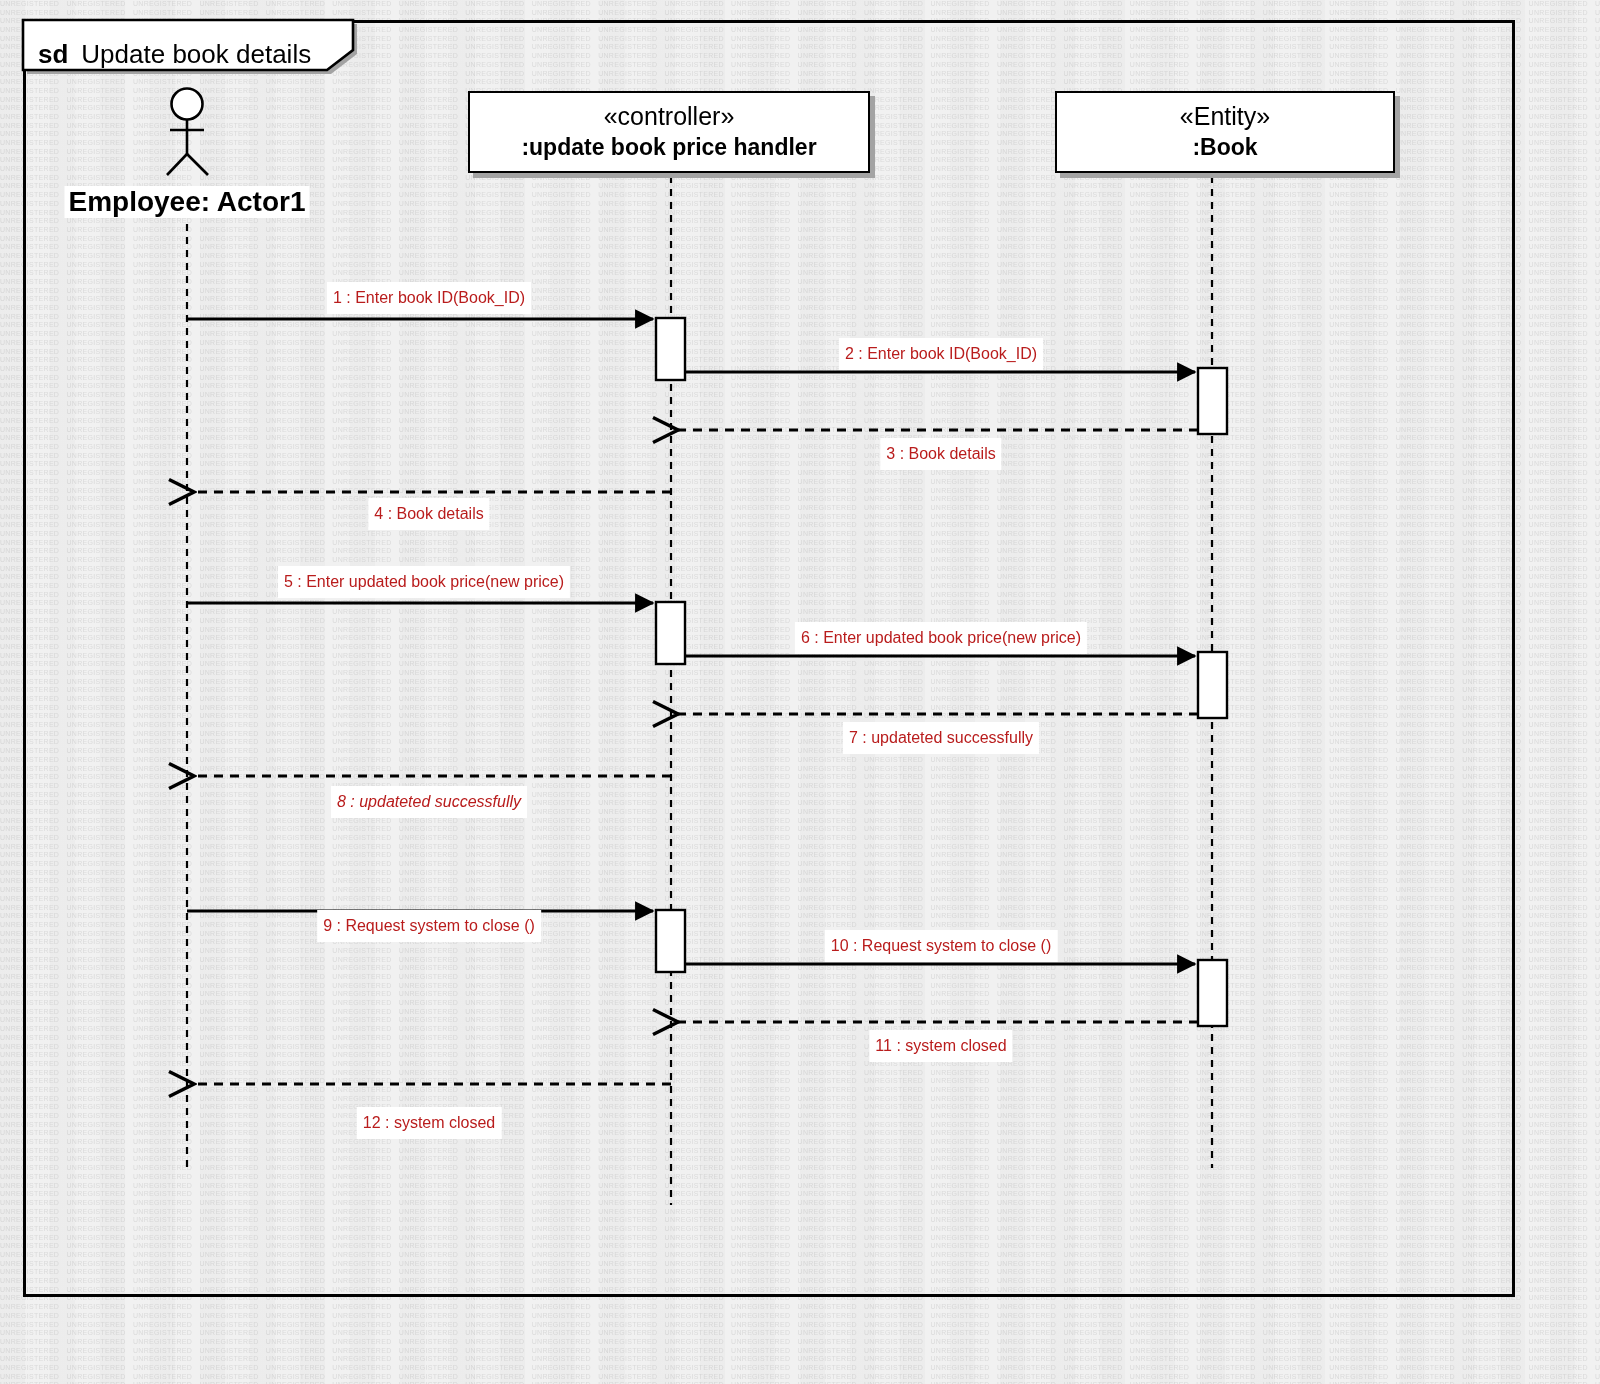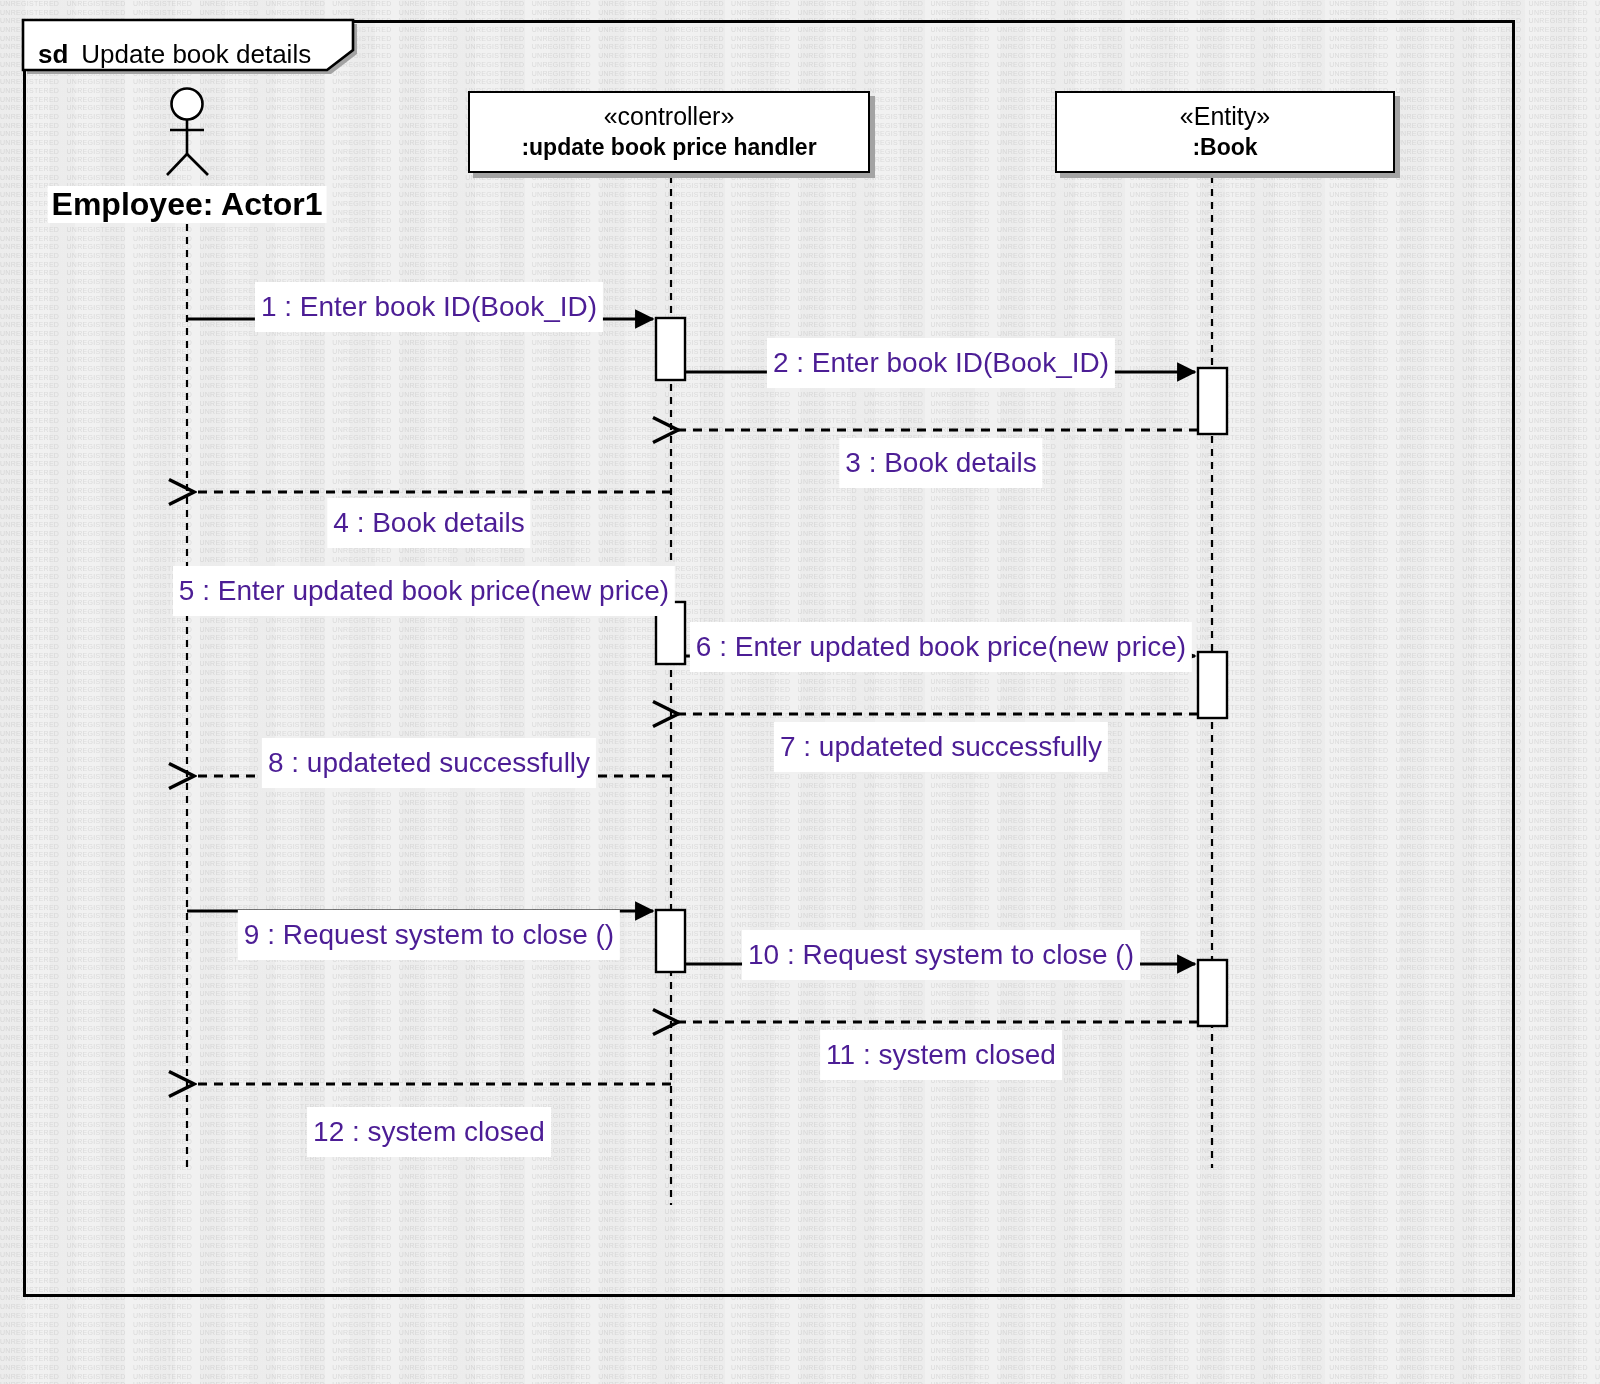--- a/index.html
+++ b/index.html
@@ -39,27 +39,27 @@
     box-shadow:5px 5px 0 0 #a3a3a3;
     display:flex;flex-direction:column;align-items:center;justify-content:center;
     box-sizing:border-box;
   }
   #controller-box{left:468px;width:402px;}
   #book-box{left:1055px;width:340px;}
   .stereotype{font-size:25px;color:#000;line-height:30px;}
   .pname{font-size:23px;font-weight:bold;color:#000;line-height:33px;}
   .actor-name{
     position:absolute;left:187px;top:186px;transform:translateX(-50%);
-    font-size:32px;font-weight:bold;color:#000;background:#fff;
+    font-size:28px;font-weight:bold;color:#000;background:#fff;
     padding:0 4px;white-space:nowrap;
   }
   .msglabel{
     position:absolute;transform:translateX(-50%);
-    font-size:28px;color:#4c1d95;background:#ffffff;
-    padding:10px 6px;white-space:nowrap;line-height:30px;
+    font-size:16px;color:#b91c1c;background:#ffffff;
+    padding:1px 6px;white-space:nowrap;line-height:30px;
   }
 </style>
 </head>
 <body>
 
 <div id="watermark" style="color: rgb(218, 218, 218);">
     <div class="wm-row">UNREGISTERED UNREGISTERED UNREGISTERED UNREGISTERED UNREGISTERED UNREGISTERED UNREGISTERED UNREGISTERED UNREGISTERED UNREGISTERED UNREGISTERED UNREGISTERED UNREGISTERED UNREGISTERED UNREGISTERED UNREGISTERED UNREGISTERED UNREGISTERED UNREGISTERED UNREGISTERED UNREGISTERED UNREGISTERED UNREGISTERED UNREGISTERED UNREGISTERED UNREGISTERED UNREGISTERED UNREGISTERED UNREGISTERED UNREGISTERED UNREGISTERED UNREGISTERED UNREGISTERED UNREGISTERED UNREGISTERED UNREGISTERED </div>
     <div class="wm-row">UNREGISTERED UNREGISTERED UNREGISTERED UNREGISTERED UNREGISTERED UNREGISTERED UNREGISTERED UNREGISTERED UNREGISTERED UNREGISTERED UNREGISTERED UNREGISTERED UNREGISTERED UNREGISTERED UNREGISTERED UNREGISTERED UNREGISTERED UNREGISTERED UNREGISTERED UNREGISTERED UNREGISTERED UNREGISTERED UNREGISTERED UNREGISTERED UNREGISTERED UNREGISTERED UNREGISTERED UNREGISTERED UNREGISTERED UNREGISTERED UNREGISTERED UNREGISTERED UNREGISTERED UNREGISTERED UNREGISTERED UNREGISTERED </div>
     <div class="wm-row">UNREGISTERED UNREGISTERED UNREGISTERED UNREGISTERED UNREGISTERED UNREGISTERED UNREGISTERED UNREGISTERED UNREGISTERED UNREGISTERED UNREGISTERED UNREGISTERED UNREGISTERED UNREGISTERED UNREGISTERED UNREGISTERED UNREGISTERED UNREGISTERED UNREGISTERED UNREGISTERED UNREGISTERED UNREGISTERED UNREGISTERED UNREGISTERED UNREGISTERED UNREGISTERED UNREGISTERED UNREGISTERED UNREGISTERED UNREGISTERED UNREGISTERED UNREGISTERED UNREGISTERED UNREGISTERED UNREGISTERED UNREGISTERED </div>
     <div class="wm-row">UNREGISTERED UNREGISTERED UNREGISTERED UNREGISTERED UNREGISTERED UNREGISTERED UNREGISTERED UNREGISTERED UNREGISTERED UNREGISTERED UNREGISTERED UNREGISTERED UNREGISTERED UNREGISTERED UNREGISTERED UNREGISTERED UNREGISTERED UNREGISTERED UNREGISTERED UNREGISTERED UNREGISTERED UNREGISTERED UNREGISTERED UNREGISTERED UNREGISTERED UNREGISTERED UNREGISTERED UNREGISTERED UNREGISTERED UNREGISTERED UNREGISTERED UNREGISTERED UNREGISTERED UNREGISTERED UNREGISTERED UNREGISTERED </div>
@@ -297,18 +297,18 @@
 
   <div class="actor-name">Employee: Actor1</div>
 
   <div class="msglabel" style="left:429px;top:282px;">1 : Enter book ID(Book_ID)</div>
   <div class="msglabel" style="left:941px;top:338px;">2 : Enter book ID(Book_ID)</div>
   <div class="msglabel" style="left:941px;top:438px;">3 : Book details</div>
   <div class="msglabel" style="left:429px;top:498px;">4 : Book details</div>
   <div class="msglabel" style="left:424px;top:566px;">5 : Enter updated book price(new price)</div>
   <div class="msglabel" style="left:941px;top:622px;">6 : Enter updated book price(new price)</div>
   <div class="msglabel" style="left:941px;top:722px;">7 : updateted successfully</div>
-  <div class="msglabel" style="left:429px;top:738px;">8 : updateted successfully</div>
+  <div class="msglabel" style="left:429px;top:786px;font-style:italic;">8 : updateted successfully</div>
   <div class="msglabel" style="left:429px;top:874px;margin-top:36px;">9 : Request system to close ()</div>
   <div class="msglabel" style="left:941px;top:930px;">10 : Request system to close ()</div>
   <div class="msglabel" style="left:941px;top:1030px;">11 : system closed</div>
   <div class="msglabel" style="left:429px;top:1090px;margin-top:17px;">12 : system closed</div>
 </div>
 
 </body></html>

